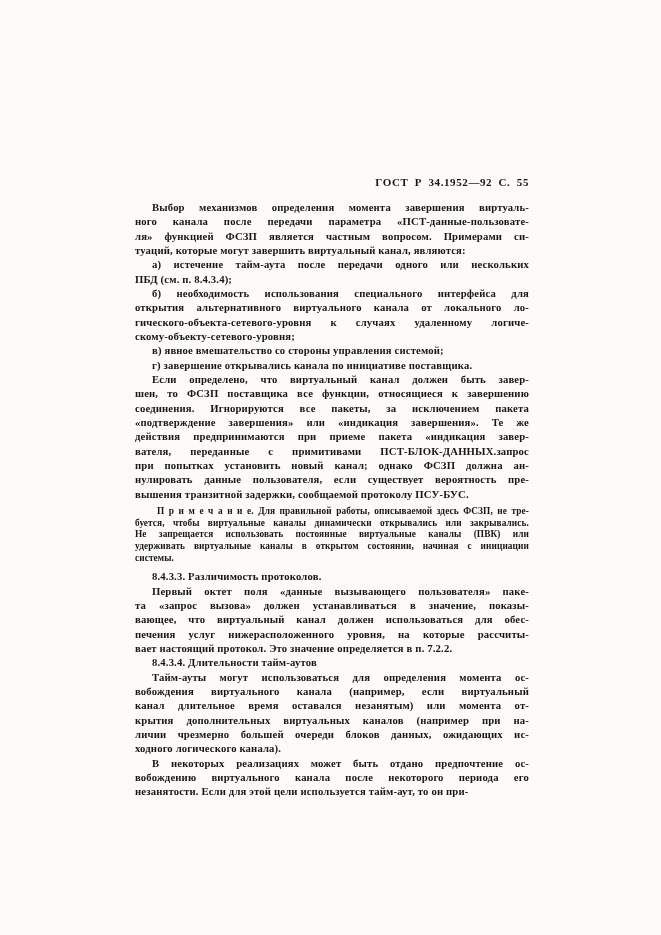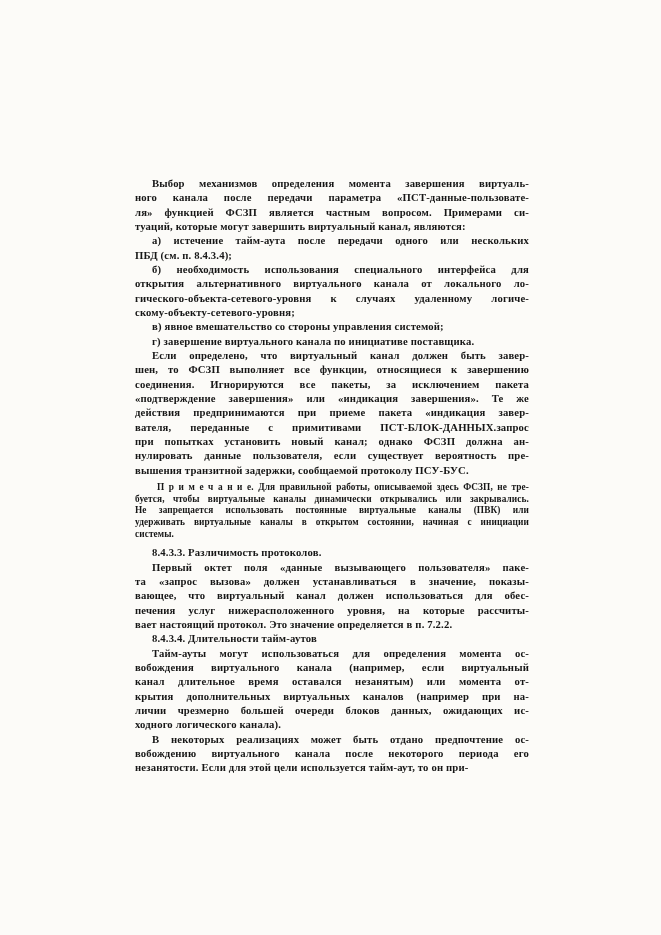--- a/index.html
+++ b/index.html
@@ -50,20 +50,21 @@
     height: 11.7px;
     letter-spacing: 0.1px;
   }
   .note .line.first { text-indent: 22px; }
 </style>
 </head>
 <body>
 
 <div class="page">
   <div class="content">
+    <div class="running-head">ГОСТ Р 34.1952—92 С. 55</div>
     <div>
         <div class="block para">
           <div class="line first">Выбор механизмов определения момента завершения виртуаль-</div>
           <div class="line">ного канала после передачи параметра «ПСТ-данные-пользовате-</div>
           <div class="line">ля» функцией ФСЗП является частным вопросом. Примерами си-</div>
           <div class="line last">туаций, которые могут завершить виртуальный канал, являются:</div>
         </div>
         <div class="block para">
           <div class="line first">а) истечение тайм-аута после передачи одного или нескольких</div>
           <div class="line last">ПБД (см. п. 8.4.3.4);</div>
@@ -71,25 +72,25 @@
         <div class="block para">
           <div class="line first">б) необходимость использования специального интерфейса для</div>
           <div class="line">открытия альтернативного виртуального канала от локального ло-</div>
           <div class="line">гического-объекта-сетевого-уровня к случаях удаленному  логиче-</div>
           <div class="line last">скому-объекту-сетевого-уровня;</div>
         </div>
         <div class="block para">
           <div class="line first last">в) явное вмешательство со стороны управления системой;</div>
         </div>
         <div class="block para">
-          <div class="line first last">г) завершение виртуального канала по инициативе поставщика.</div>
+          <div class="line first last">г) завершение открывались канала по инициативе поставщика.</div>
         </div>
         <div class="block para">
           <div class="line first">Если определено, что виртуальный канал должен быть завер-</div>
-          <div class="line">шен, то ФСЗП выполняет все функции, относящиеся к завершению</div>
+          <div class="line">шен, то ФСЗП поставщика все функции, относящиеся к завершению</div>
           <div class="line">соединения. Игнорируются все пакеты,  за  исключением пакета</div>
           <div class="line">«подтверждение завершения» или «индикация завершения». Те же</div>
           <div class="line">действия предпринимаются при приеме пакета «индикация завер-</div>
           <div class="line">вателя, переданные с примитивами ПСТ-БЛОК-ДАННЫХ.запрос</div>
           <div class="line">при попытках установить новый канал; однако ФСЗП должна ан-</div>
           <div class="line">нулировать данные пользователя, если существует вероятность пре-</div>
           <div class="line last">вышения транзитной задержки, сообщаемой протоколу ПСУ-БУС.</div>
         </div>
         <div class="block note">
           <div class="line first">П р и м е ч а н и е.  Для правильной работы, описываемой здесь ФСЗП, не тре-</div>

